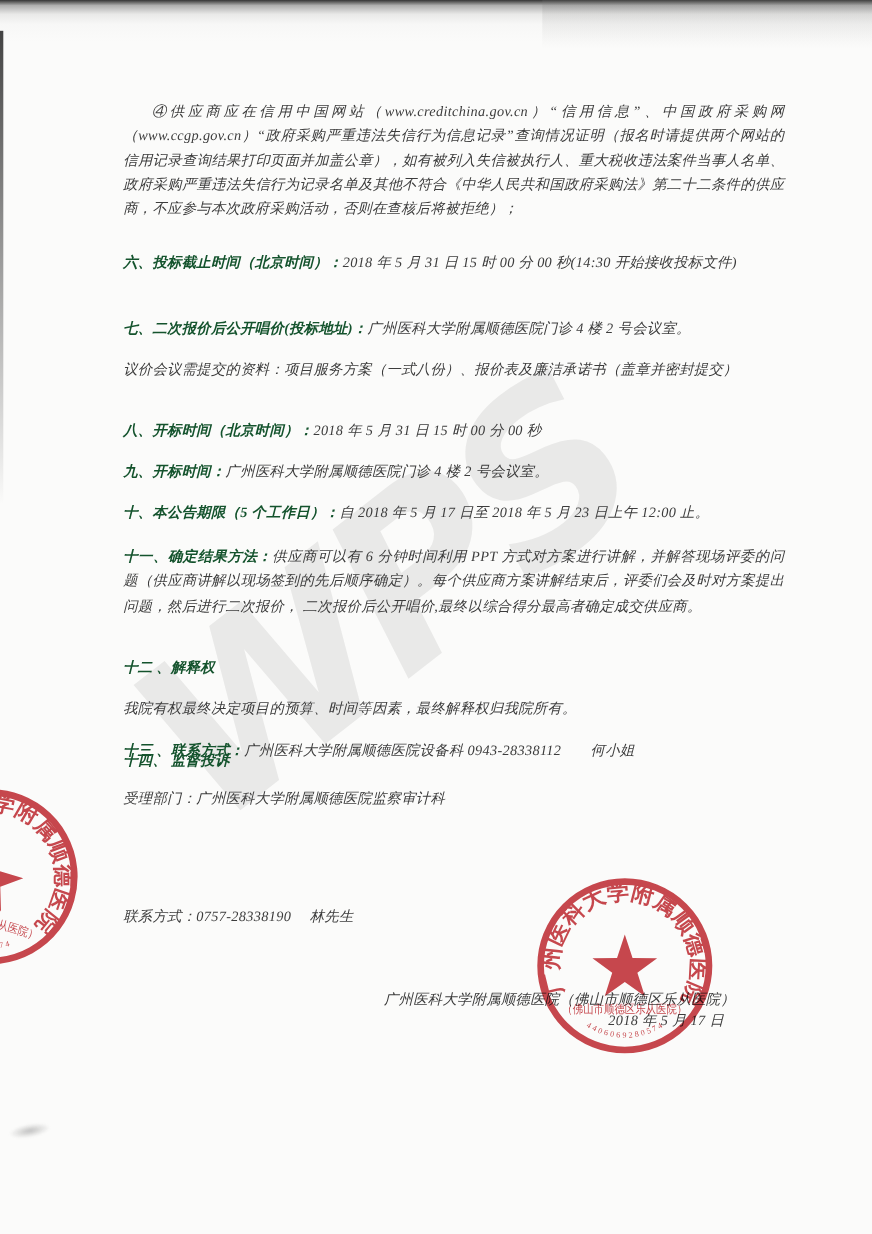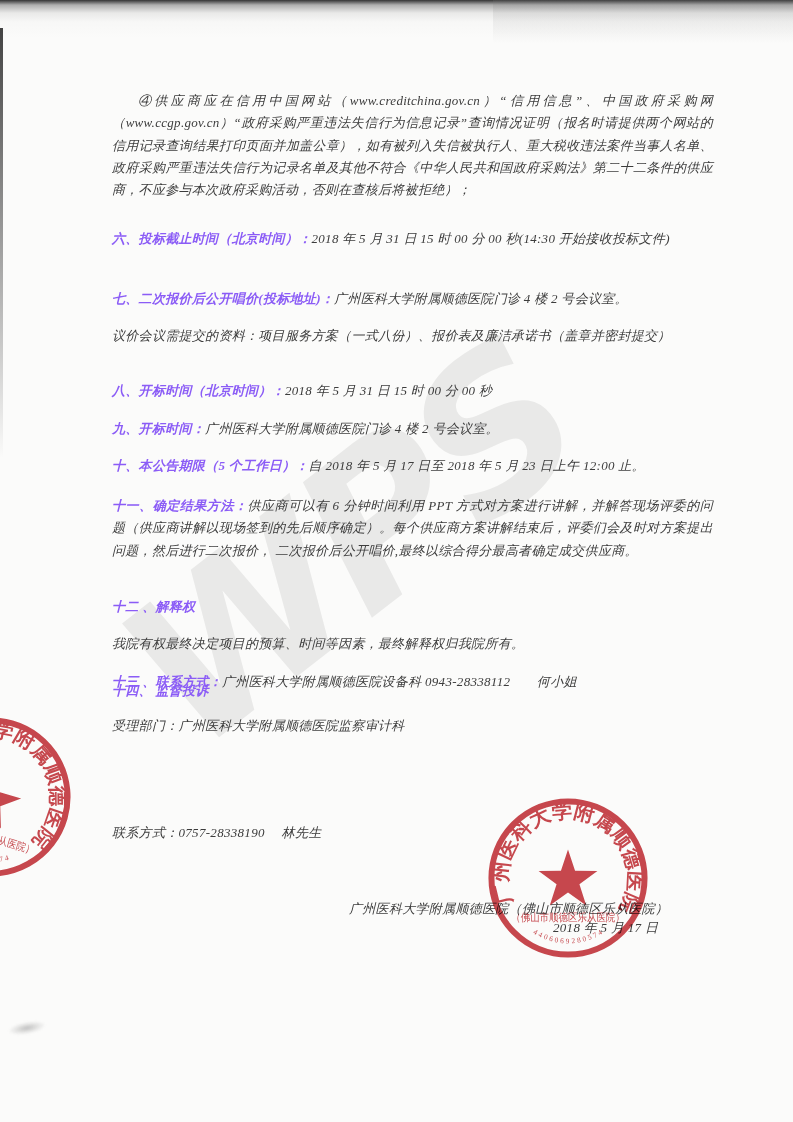--- a/index.html
+++ b/index.html
@@ -43,21 +43,21 @@
     color:rgba(135,135,135,0.15);
     transform:rotate(-38deg);
     white-space:nowrap;
   }
   
   .txt {
     position:absolute; left:112px; width:601px;
     font-size:13px; line-height:22.3px; color:#3c3c3c;
     text-align:justify; letter-spacing:0.3px; z-index:2;font-style:italic;
   }
-  .txt b { font-weight:bold; color:#8b5cf6; }
+  .txt b { font-weight:bold; color:#14532d; }
   .indent { text-indent:2em; }
   .sig { width:360px; text-align:left; }
   .date { width:200px; }
   
   .stamp {
     position:absolute; z-index:3;
     mix-blend-mode:multiply; opacity:0.93;
   }
   .stamp text { font-family:"Liberation Serif","DejaVu Serif",serif; }
 </style>

